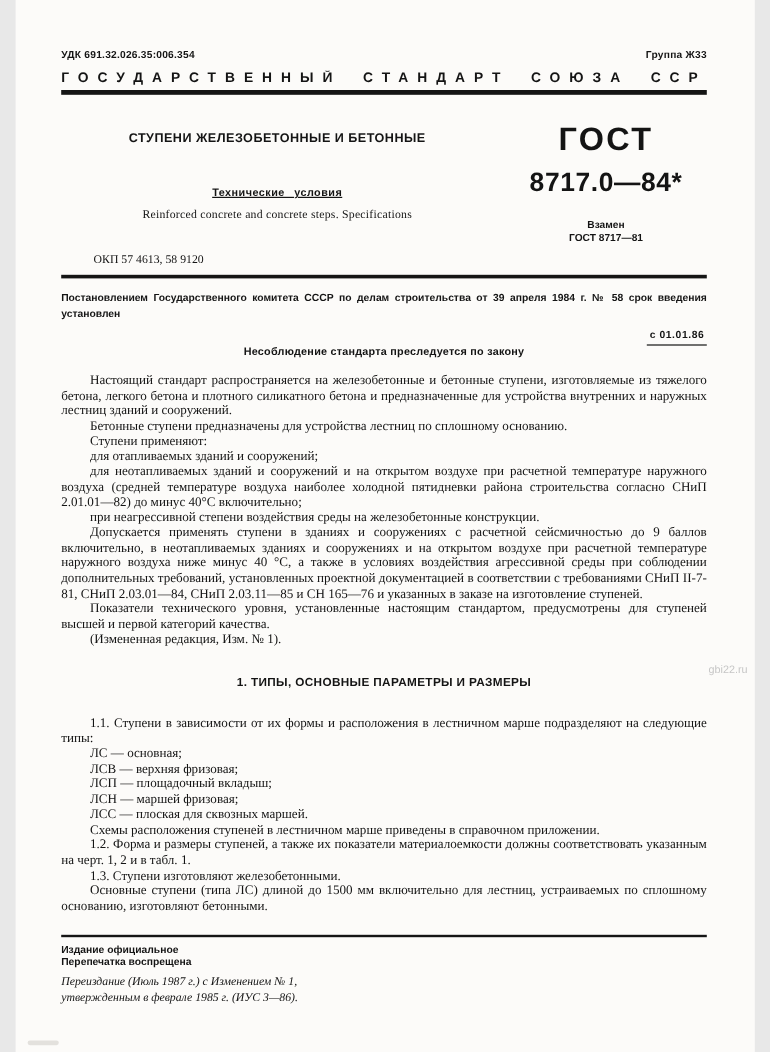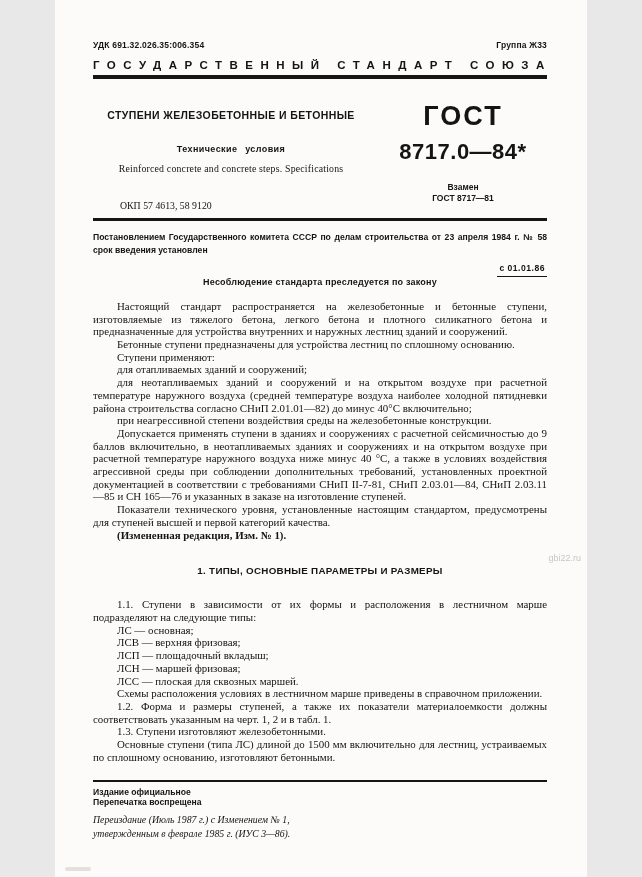--- a/index.html
+++ b/index.html
@@ -1,19 +1,19 @@
 <!DOCTYPE html>
 <html lang="ru"><head>
 <meta charset="utf-8">
 <style>
   html,body{margin:0;padding:0;}
   body{background:#e8e8e8;}
   .page{
     position:relative;
-    width:532px;height:877px;
+    width:616px;height:877px;
     margin:0 auto;
     background:#fcfbf9;
     color:#141414;
     overflow:hidden;
     font-family:"Liberation Serif", serif;
   }
   .content{position:absolute;left:38px;right:40px;top:0;}
 
   
   .topline{
@@ -39,21 +39,22 @@
   .title-block{display:flex;margin-top:24px;}
   .title-left{flex:1;text-align:center;padding-right:10px;}
   .doc-title{
     font-family:"Liberation Sans", sans-serif;
     font-weight:bold;font-size:10.5px;letter-spacing:.4px;
     margin-top:6px;
   }
   .doc-subtitle{
     font-family:"Liberation Sans", sans-serif;
     font-weight:bold;font-size:9px;word-spacing:5px;letter-spacing:.4px;
-    margin-top:23px;
+    margin-top:34px;
+    text-decoration:underline;
   }
   .doc-subtitle-en{font-size:9.8px;margin-top:9px;letter-spacing:.2px;}
   .okp{font-size:9.8px;text-align:left;padding-left:27px;margin-top:26px;}
   .gost-block{width:168px;text-align:center;font-family:"Liberation Sans", sans-serif;font-weight:bold;}
   .gost-label{font-size:27px;letter-spacing:2px;line-height:1;}
   .gost-number{font-size:22px;letter-spacing:.5px;margin-top:9px;white-space:nowrap;}
   .replaces{font-size:8.5px;margin-top:17px;line-height:1.3;}
 
   
   .decree{
@@ -71,21 +72,21 @@
   }
   .law-notice{
     text-align:center;
     font-family:"Liberation Sans", sans-serif;
     font-weight:bold;font-size:9px;letter-spacing:.2px;
   }
 
   
   .body-text{margin-top:13px;font-size:10.9px;line-height:12.7px;}
   .body-text p{margin:0;text-indent:24px;text-align:justify;}
-  .body-text p.bold{font-weight:bold;}
+  .body-text p.bold{font-weight:normal;}
 
   .section-heading{
     margin:24px 0 22px 0;text-align:center;
     font-family:"Liberation Sans", sans-serif;
     font-weight:bold;font-size:9.8px;letter-spacing:.3px;
   }
 
   
   .footer{margin-top:17px;}
   .footer-row{
@@ -135,21 +136,21 @@
         <div class="replaces">
           <div>Взамен</div>
           <div>ГОСТ 8717—81</div>
         </div>
       </div>
     </div>
 
     <div class="rule thick2"></div>
 
     <div class="decree">
-      <p>Постановлением Государственного комитета СССР по делам строительства от 23 апреля 1984 г. № 58 срок введения установлен</p>
+      <p>Постановлением Государственного комитета СССР по делам строительства от 39 апреля 1984 г. № 58 срок введения установлен</p>
       <div class="effective-date">
         <span>с 01.01.86</span>
       </div>
     </div>
 
     <div class="law-notice">Несоблюдение стандарта преследуется по закону</div>
 
     <div class="body-text">
       <p>Настоящий стандарт распространяется на железобетонные и бетонные ступени, изготовляемые из тяжелого бетона, легкого бетона и плотного силикатного бетона и предназначенные для устройства внутренних и наружных лестниц зданий и сооружений.</p>
       <p>Бетонные ступени предназначены для устройства лестниц по сплошному основанию.</p>
@@ -164,21 +165,21 @@
 
     <div class="section-heading">1. ТИПЫ, ОСНОВНЫЕ ПАРАМЕТРЫ И РАЗМЕРЫ</div>
 
     <div class="body-text" style="margin-top:0;">
       <p>1.1. Ступени в зависимости от их формы и расположения в лестничном марше подразделяют на следующие типы:</p>
       <p>ЛС — основная;</p>
       <p>ЛСВ — верхняя фризовая;</p>
       <p>ЛСП — площадочный вкладыш;</p>
       <p>ЛСН — маршей фризовая;</p>
       <p>ЛСС — плоская для сквозных маршей.</p>
-      <p>Схемы расположения условиях в лестничном марше приведены в справочном приложении.</p>
+      <p>Схемы расположения ступеней в лестничном марше приведены в справочном приложении.</p>
       <p>1.2. Форма и размеры ступеней, а также их показатели материалоемкости должны соответствовать указанным на черт. 1, 2 и в табл. 1.</p>
       <p>1.3. Ступени изготовляют железобетонными.</p>
       <p>Основные ступени (типа ЛС) длиной до 1500 мм включительно для лестниц, устраиваемых по сплошному основанию, изготовляют бетонными.</p>
     </div>
 
     <div class="footer">
       <div class="rule thin"></div>
       <div class="footer-row">
         <span>Издание официальное</span>
         <span>Перепечатка воспрещена</span>

